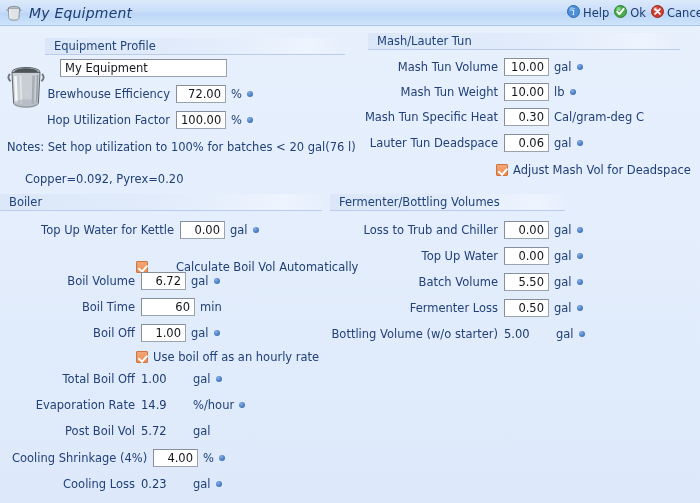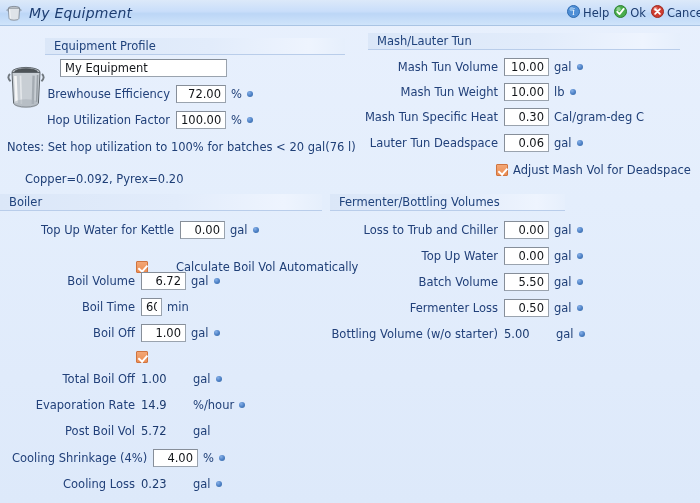--- a/index.html
+++ b/index.html
@@ -324,33 +324,34 @@
 
   <div class="row" style="left:0px; top:271px;">
     <span class="lbl" style="width:135px;">Boil Volume</span>
     <input class="fld" style="width: 45px;" value="6.72">
     <span class="unit">gal</span>
     <span class="dot"></span>
   </div>
 
   <div class="row" style="left:0px; top:297px;">
     <span class="lbl" style="width:135px;">Boil Time</span>
-    <input class="fld" style="width: 21px;" value="60">
+    <input class="fld" style="width: 54px;" value="60">
     <span class="unit">min</span>
   </div>
 
   <div class="row" style="left:0px; top:323px;">
     <span class="lbl" style="width:135px;">Boil Off</span>
     <input class="fld" style="width: 45px;" value="1.00">
     <span class="unit">gal</span>
     <span class="dot"></span>
   </div>
 
   <div class="cbrow" style="left:136px; top:348px;">
     <span class="cbox"></span>
+    <span class="cblabel">Use boil off as an hourly rate</span>
   </div>
 
   <div class="row" style="left:0px; top:369px;">
     <span class="lbl" style="width:135px;">Total Boil Off</span>
     <span class="ro" style="width:47px;">1.00</span>
     <span class="unit">gal</span>
     <span class="dot"></span>
   </div>
 
   <div class="row" style="left:0px; top:395px;">

